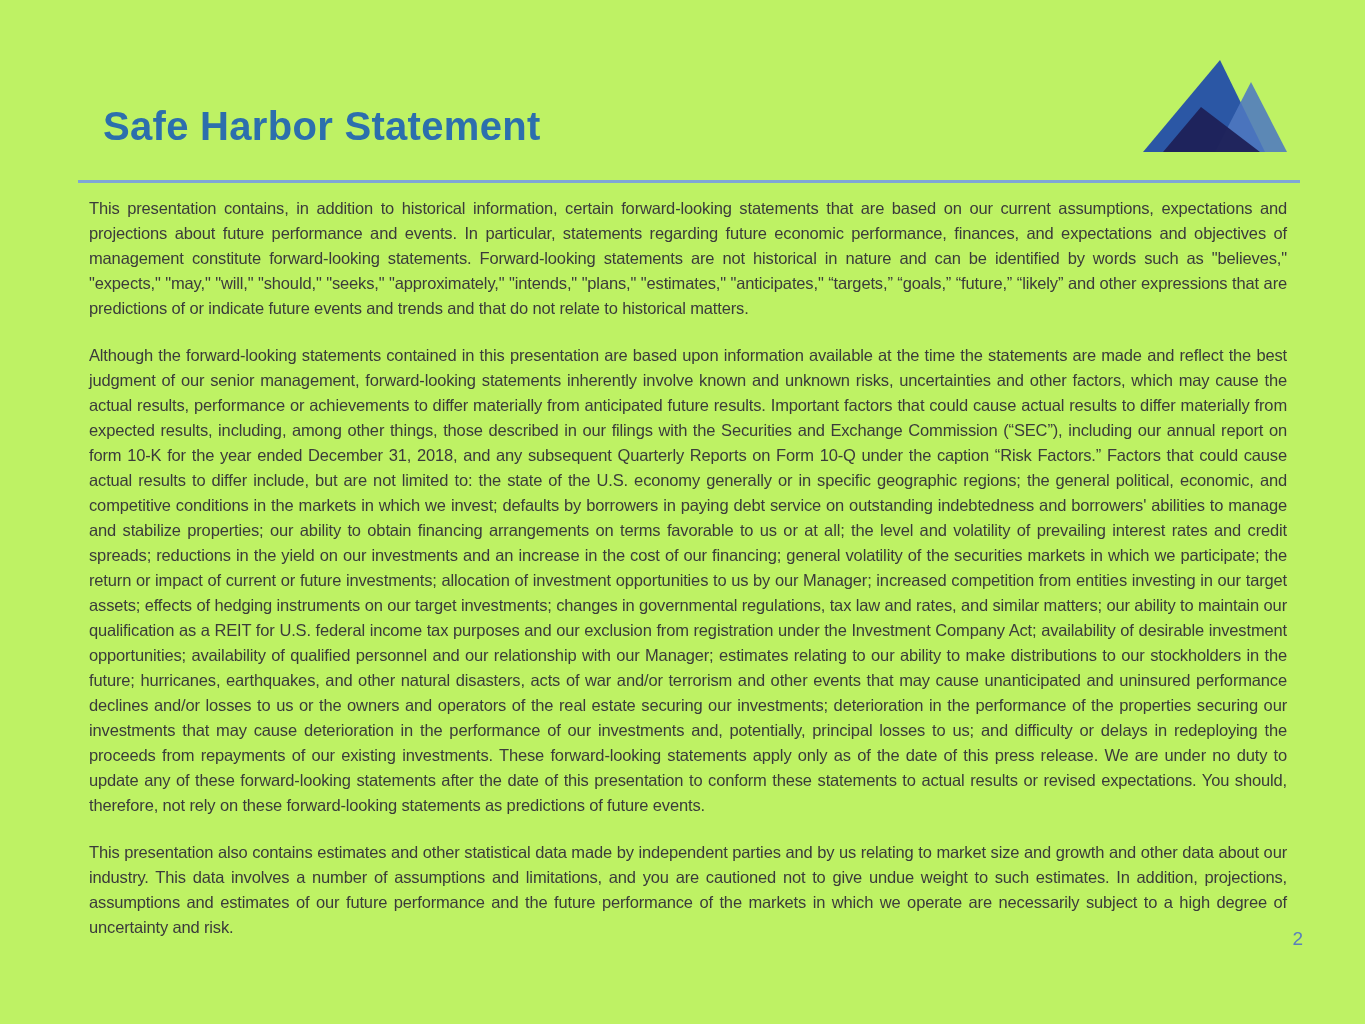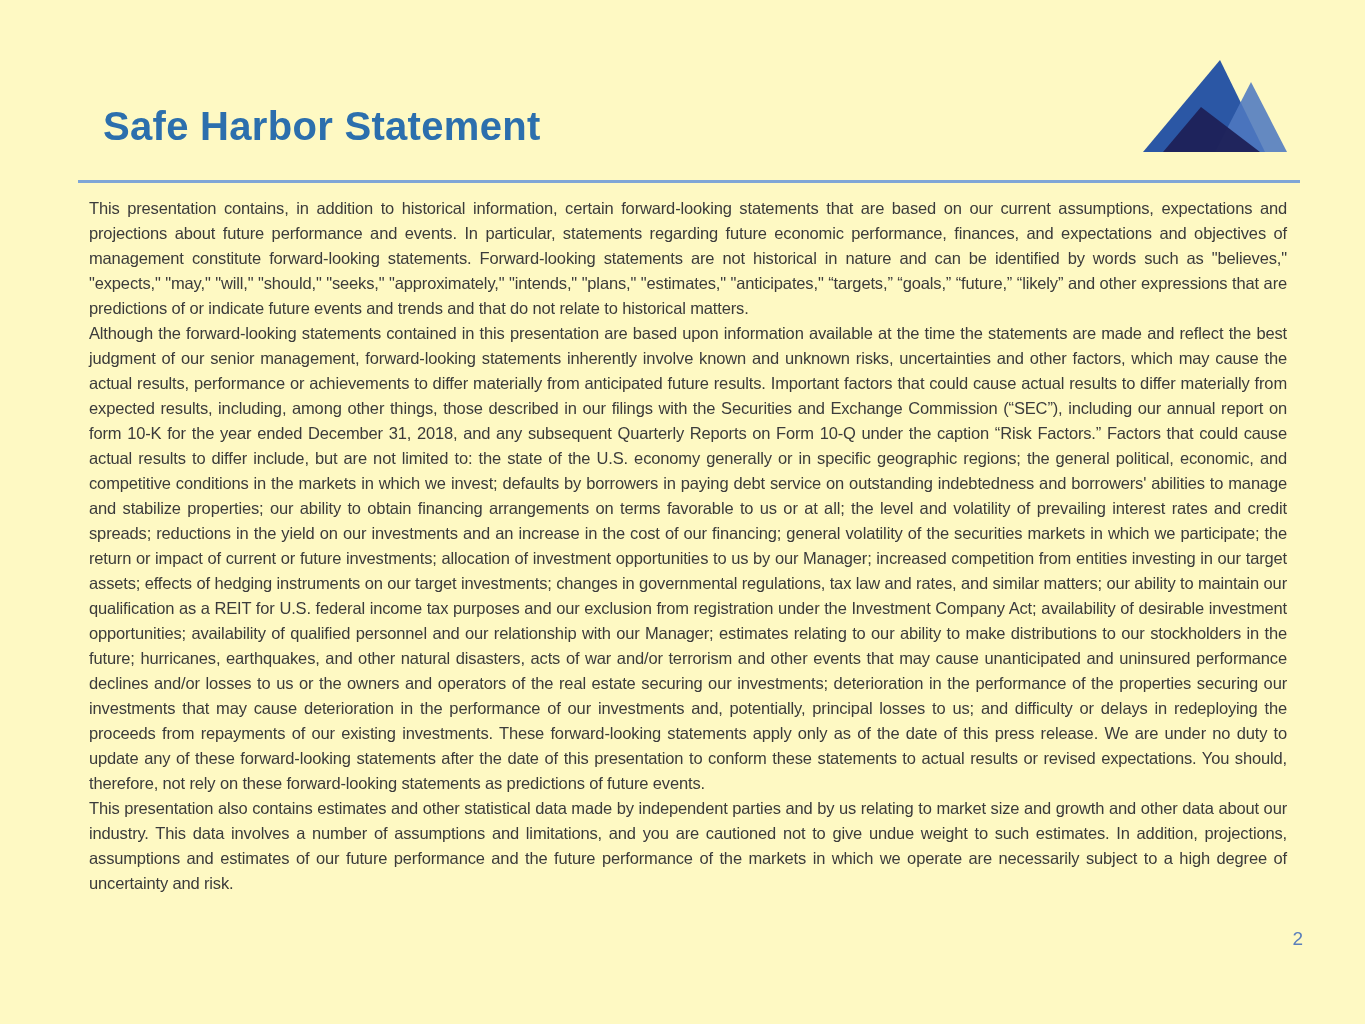--- a/index.html
+++ b/index.html
@@ -5,21 +5,21 @@
   * { margin: 0; padding: 0; box-sizing: border-box; }
   html, body { background: #ffffff; }
   body {
     width: 1365px; height: 1024px;
     position: relative;
     overflow: hidden;
     font-family: "Liberation Sans", sans-serif;
   }
   .slide {
     position: absolute; inset: 0;
-    background: #fef9c3;
+    background: #bef264;
   }
   .slide-title {
     position: absolute;
     left: 103px; top: 104px;
     font-size: 40px;
     font-weight: 700;
     letter-spacing: 0.3px;
     color: var(--title-color, #2c6fad);
     white-space: nowrap;
   }
@@ -37,21 +37,21 @@
   .content {
     position: absolute;
     left: 89px; top: 196px;
     width: 1198px;
     font-size: 16.5px;
     line-height: 25px;
     letter-spacing: -0.15px;
     color: var(--body-color, #3b3b3b);
     text-align: justify;
   }
-  .content p + p { }
+  .content p + p { margin-top: 22px; }
   .page-number {
     position: absolute;
     right: 62px; top: 928px;
     font-size: 19px;
     color: var(--page-number-color, #5b7fbb);
   }
 </style>
 </head>
 <body>
 

